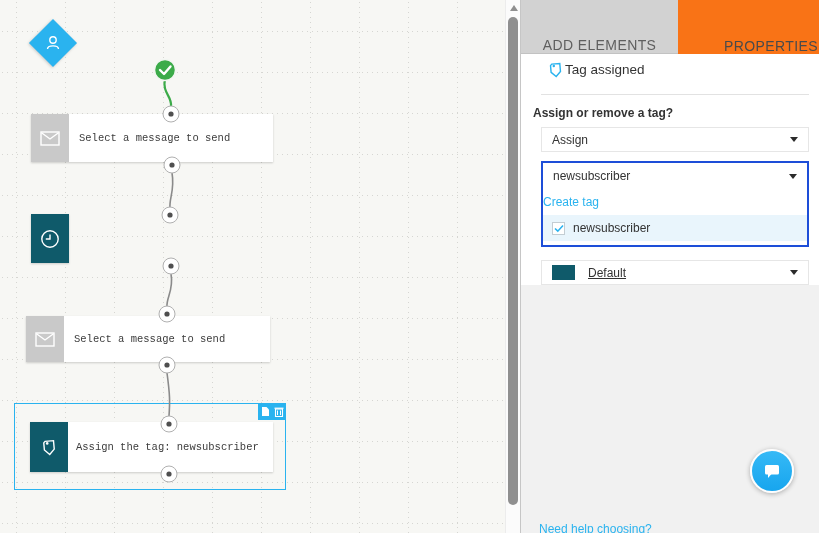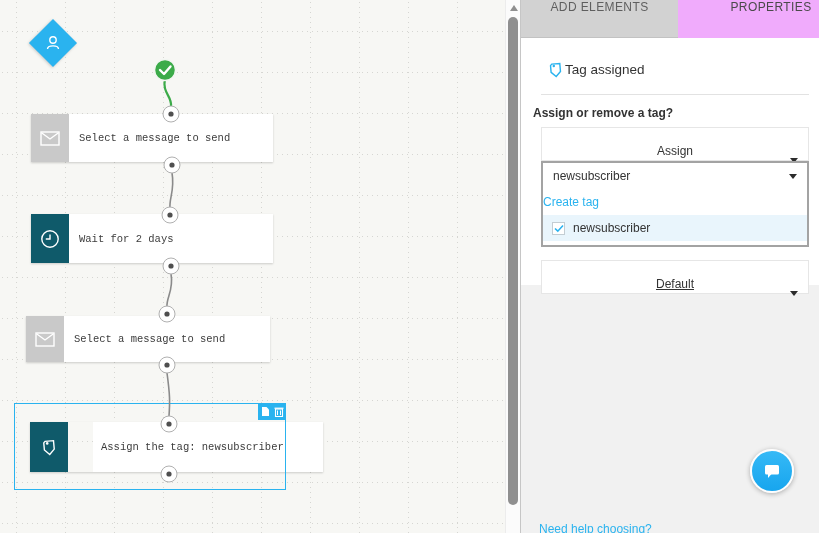--- a/index.html
+++ b/index.html
@@ -68,44 +68,44 @@
   }
 
   
   .panel {
     position:absolute; left:520px; top:0; width:299px; height:533px;
     background:#f1f1f1; border-left:1px solid #c6c6c6;
   }
   .panel-white { position:absolute; left:0; top:38px; width:100%; height:247px; background:#fff; }
   .tabs { position:absolute; left:0; top:0; width:100%; height:38px; display:flex; }
   .tab {
-    height:38px; display:flex; align-items:flex-start; justify-content:center;
-    font-size:12px; letter-spacing:0.4px; cursor:pointer;
+    height:54px; display:flex; align-items:flex-end; justify-content:center;
+    font-size:14px; letter-spacing:0.4px; cursor:pointer;
   }
   .tab.inactive { width:157px; background:#d2d2d2; color:#5f5f5f; border-bottom:1px solid #c2c2c2; }
-  .tab.active { flex:1; background:#f0abfc; color:#4a4a4a;padding-left:45px; }
+  .tab.active { flex:1; background:#f97316; color:#4a4a4a;padding-left:45px; }
 
   .panel-header { position:absolute; left:25px; top:60px; display:flex; align-items:center; }
   .panel-header-title { font-size:13.5px; color:#333; }
   .panel-sep { position:absolute; left:20px; top:94px; width:268px; height:1px; background:#e2e2e2; }
   .panel-question { position:absolute; left:12px; top:106px; font-size:12px; font-weight:bold; color:#333; }
 
   .select-row {
     position:absolute; left:20px; width:268px; height:25px; background:#fff;
     border:1px solid #e6e6e6; display:flex; align-items:center;
-    font-size:12px; color:#333; padding:16px 10px; cursor:pointer;flex-direction:column;
+    font-size:12px; color:#333; padding:0 10px; cursor:pointer;
   }
   .caret {
     margin-left:auto; width:0; height:0;
     border-left:4.5px solid transparent; border-right:4.5px solid transparent;
     border-top:5px solid #2b2b2b;
   }
   .combo-open {
     position:absolute; left:20px; top:161px; width:268px;
-    background:#fff; border:2px solid #a3a3a3;text-align:right;
+    background:#fff; border:2px solid #1d4ed8;text-align:right;
   }
   .combo-value {
     height:26px; display:flex; align-items:center; font-size:12px; color:#333;
     padding:0 10px; cursor:pointer;
   }
   .combo-create {
     height:26px; display:flex; align-items:center; font-size:12px; color:#2ab3ef;
     cursor:pointer;
   }
   .combo-option {
@@ -151,23 +151,20 @@
     </div>
   </div>
 
   <div class="node-row" style="left:31px; top:214px; height:49px;">
     <div class="node-icon teal">
       <svg width="20" height="20" viewBox="0 0 20 20">
         <circle cx="10" cy="10" r="8.2" fill="none" stroke="#fff" stroke-width="1.4"></circle>
         <path d="M10 5.5 L10 10 L5.8 10" fill="none" stroke="#fff" stroke-width="1.4"></path>
       </svg>
     </div>
-    <div class="node-card" style="width:204px;">
-      <span>Wait for 2 days</span>
-    </div>
   </div>
 
   <div class="node-row" style="left:26px; top:316px; height:46px;">
     <div class="node-icon gray">
       <svg width="20" height="15" viewBox="0 0 20 15">
         <rect x="1" y="1" width="18" height="13" fill="none" stroke="#fff" stroke-width="1.4"></rect>
         <path d="M1.5 1.8 L10 8 L18.5 1.8" fill="none" stroke="#fff" stroke-width="1.4"></path>
       </svg>
     </div>
     <div class="node-card" style="width:206px;">
@@ -188,21 +185,21 @@
       </svg>
     </div>
   </div>
   <div class="node-row" style="left:30px; top:422px; height:50px;">
     <div class="node-icon teal">
       <svg width="20" height="20" viewBox="0 0 20 20">
         <path d="M4 8 L10 2 L16 8 L16 15 L9 15 L4 10 Z" fill="none" stroke="#fff" stroke-width="1.4" transform="rotate(40 10 9)"></path>
         <circle cx="8.2" cy="6.4" r="1.3" fill="#fff"></circle>
       </svg>
     </div>
-    <div class="node-card" style="width:230px; padding-left:8px;margin-left:25px;">
+    <div class="node-card" style="width:205px; padding-left:8px;">
       <span>Assign the tag: newsubscriber</span>
     </div>
   </div>
 
   <svg class="svg-overlay" width="505" height="533" viewBox="0 0 505 533">
     <path d="M165 79 C162 93 172 96 171 106" fill="none" stroke="#3cab49" stroke-width="2.2"></path>
     <path d="M172 173 C175 190 169 198 170 208" fill="none" stroke="#8a8a8a" stroke-width="1.6"></path>
     <path d="M171 274 C174 290 166 298 167 307" fill="none" stroke="#8a8a8a" stroke-width="1.6"></path>
     <path d="M167 373 C170 395 170 402 169 416" fill="none" stroke="#8a8a8a" stroke-width="1.6"></path>
     <g>

